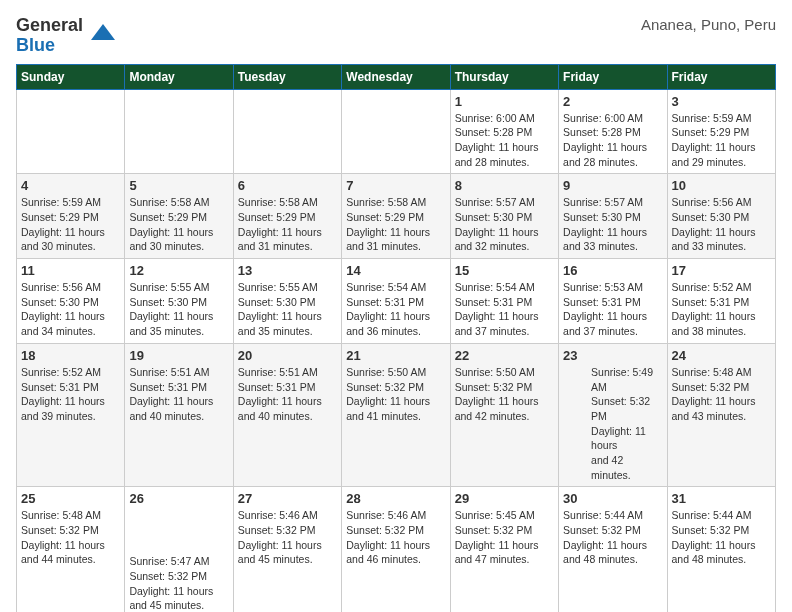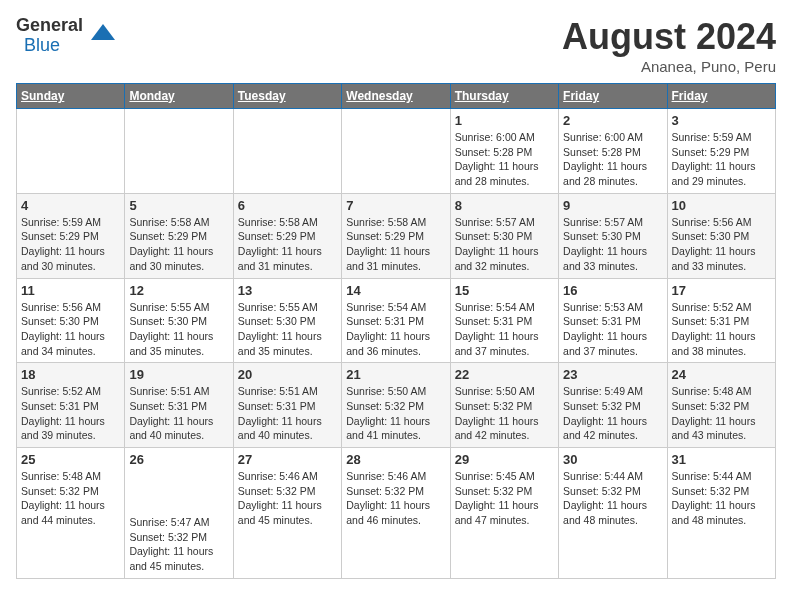--- a/index.html
+++ b/index.html
@@ -26,23 +26,22 @@
       flex-direction: column;
       line-height: 1.1;
     }
     .logo-general {
       font-size: 18px;
       font-weight: bold;
       color: #333;
     }
     .logo-blue {
       font-size: 18px;
-      font-weight: normal;
+      font-weight: bold;
       color: #1a6fb3;
-      margin-left: 8px;
     }
     .logo-icon {
       width: 32px;
       height: 32px;
       margin-left: 4px;
     }
     .title-block {
       text-align: right;
     }
     .month-title {
@@ -53,28 +52,27 @@
     .location {
       font-size: 15px;
       color: #555;
     }
     table {
       width: 100%;
       border-collapse: collapse;
       font-size: 11px;
     }
     thead th {
-      background-color: #737373;
+      background-color: #14532d;
       color: #fff;
       padding: 5px 4px;
       text-align: left;
       font-size: 12px;
       font-weight: bold;
       border: 1px solid #1a6fb3;
-      text-decoration: underline;
     }
     tbody td {
       border: 1px solid #ccc;
       vertical-align: top;
       padding: 4px;
       min-height: 80px;
       height: 80px;
       width: calc(100% / 7);
       background: #fff;
     }
@@ -103,21 +101,20 @@
   <div class="logo">
     <div class="logo-text">
       <span class="logo-general">General</span>
       <span class="logo-blue">Blue</span>
     </div>
     <svg class="logo-icon" viewBox="0 0 32 32">
       <polygon points="16,4 28,20 4,20" fill="#1a6fb3"></polygon>
     </svg>
   </div>
   <div class="title-block">
-    <div class="month-title">August 2024</div>
     <div class="location">Ananea, Puno, Peru</div>
   </div>
 </div>
 
 <table>
   <thead>
     <tr>
       <th>Sunday</th>
       <th>Monday</th>
       <th>Tuesday</th>
@@ -288,21 +285,21 @@
         </td>
         <td>
           <div class="day-number">22</div>
           <div class="day-info" style="white-space: pre-line;">Sunrise: 5:50 AM
 Sunset: 5:32 PM
 Daylight: 11 hours
 and 42 minutes.</div>
         </td>
         <td>
           <div class="day-number">23</div>
-          <div class="day-info" style="white-space: pre-line;">Sunrise: 5:49 AM
+          <div class="day-info" style="white-space: pre-line; margin-left: 28px;">Sunrise: 5:49 AM
 Sunset: 5:32 PM
 Daylight: 11 hours
 and 42 minutes.</div>
         </td>
         <td>
           <div class="day-number">24</div>
           <div class="day-info" style="white-space: pre-line;">Sunrise: 5:48 AM
 Sunset: 5:32 PM
 Daylight: 11 hours
 and 43 minutes.</div>

